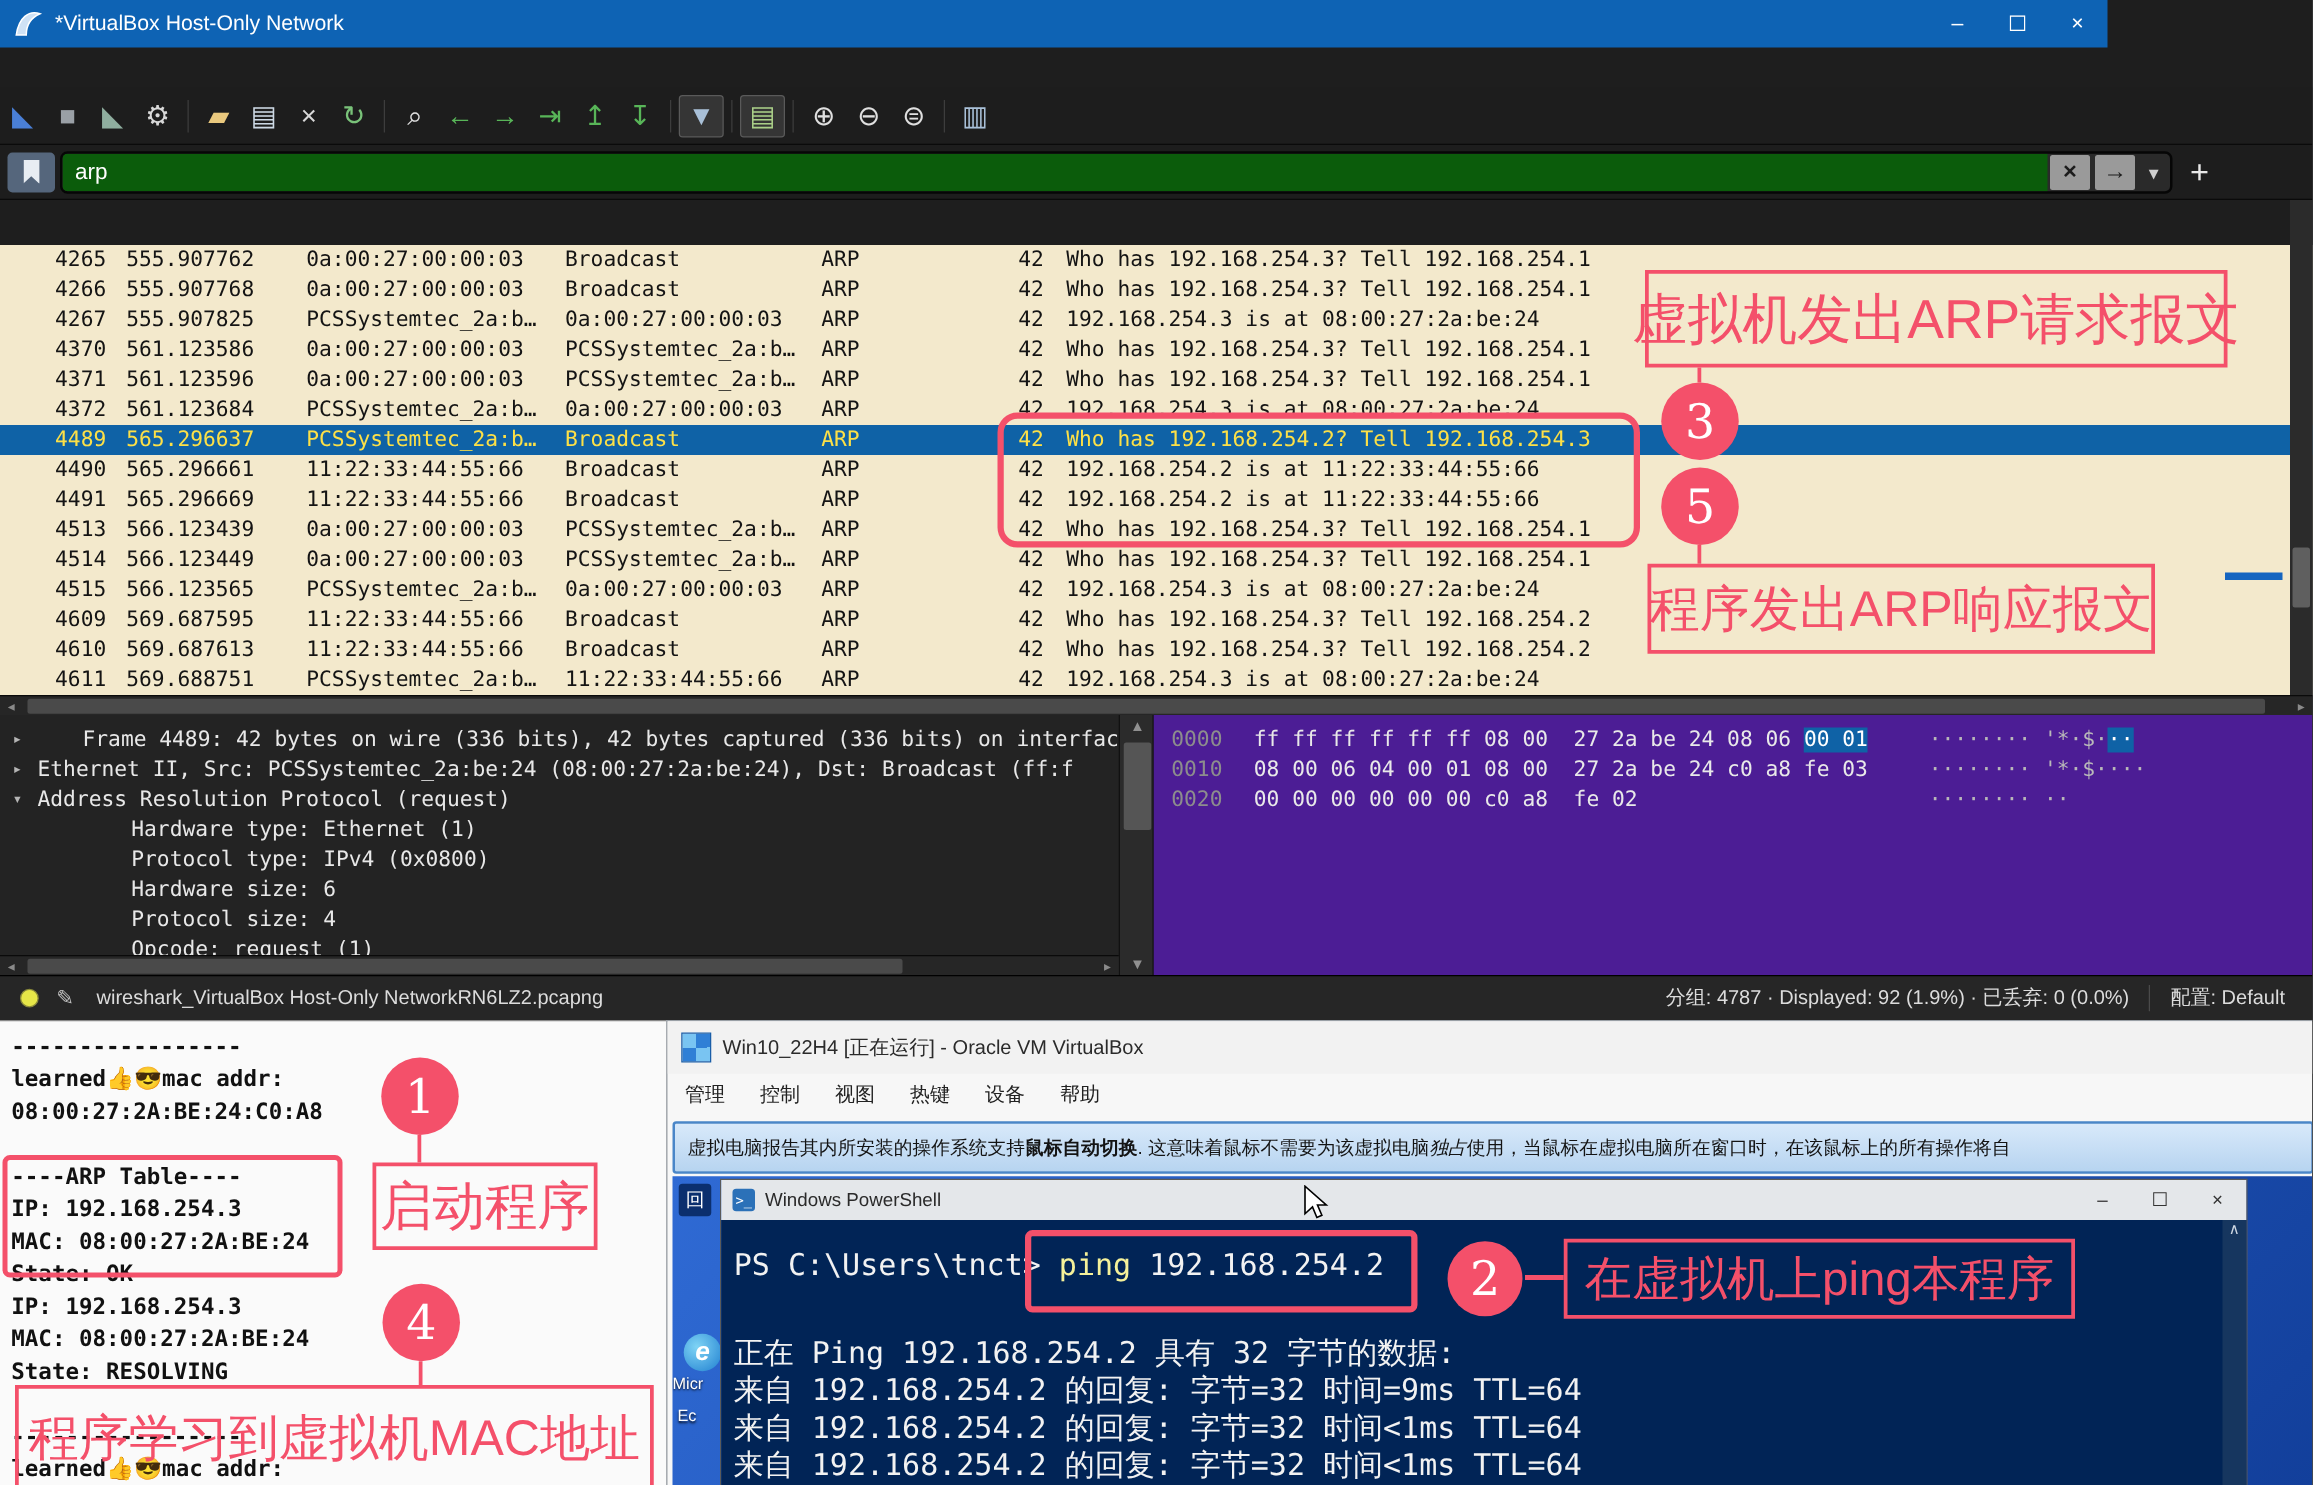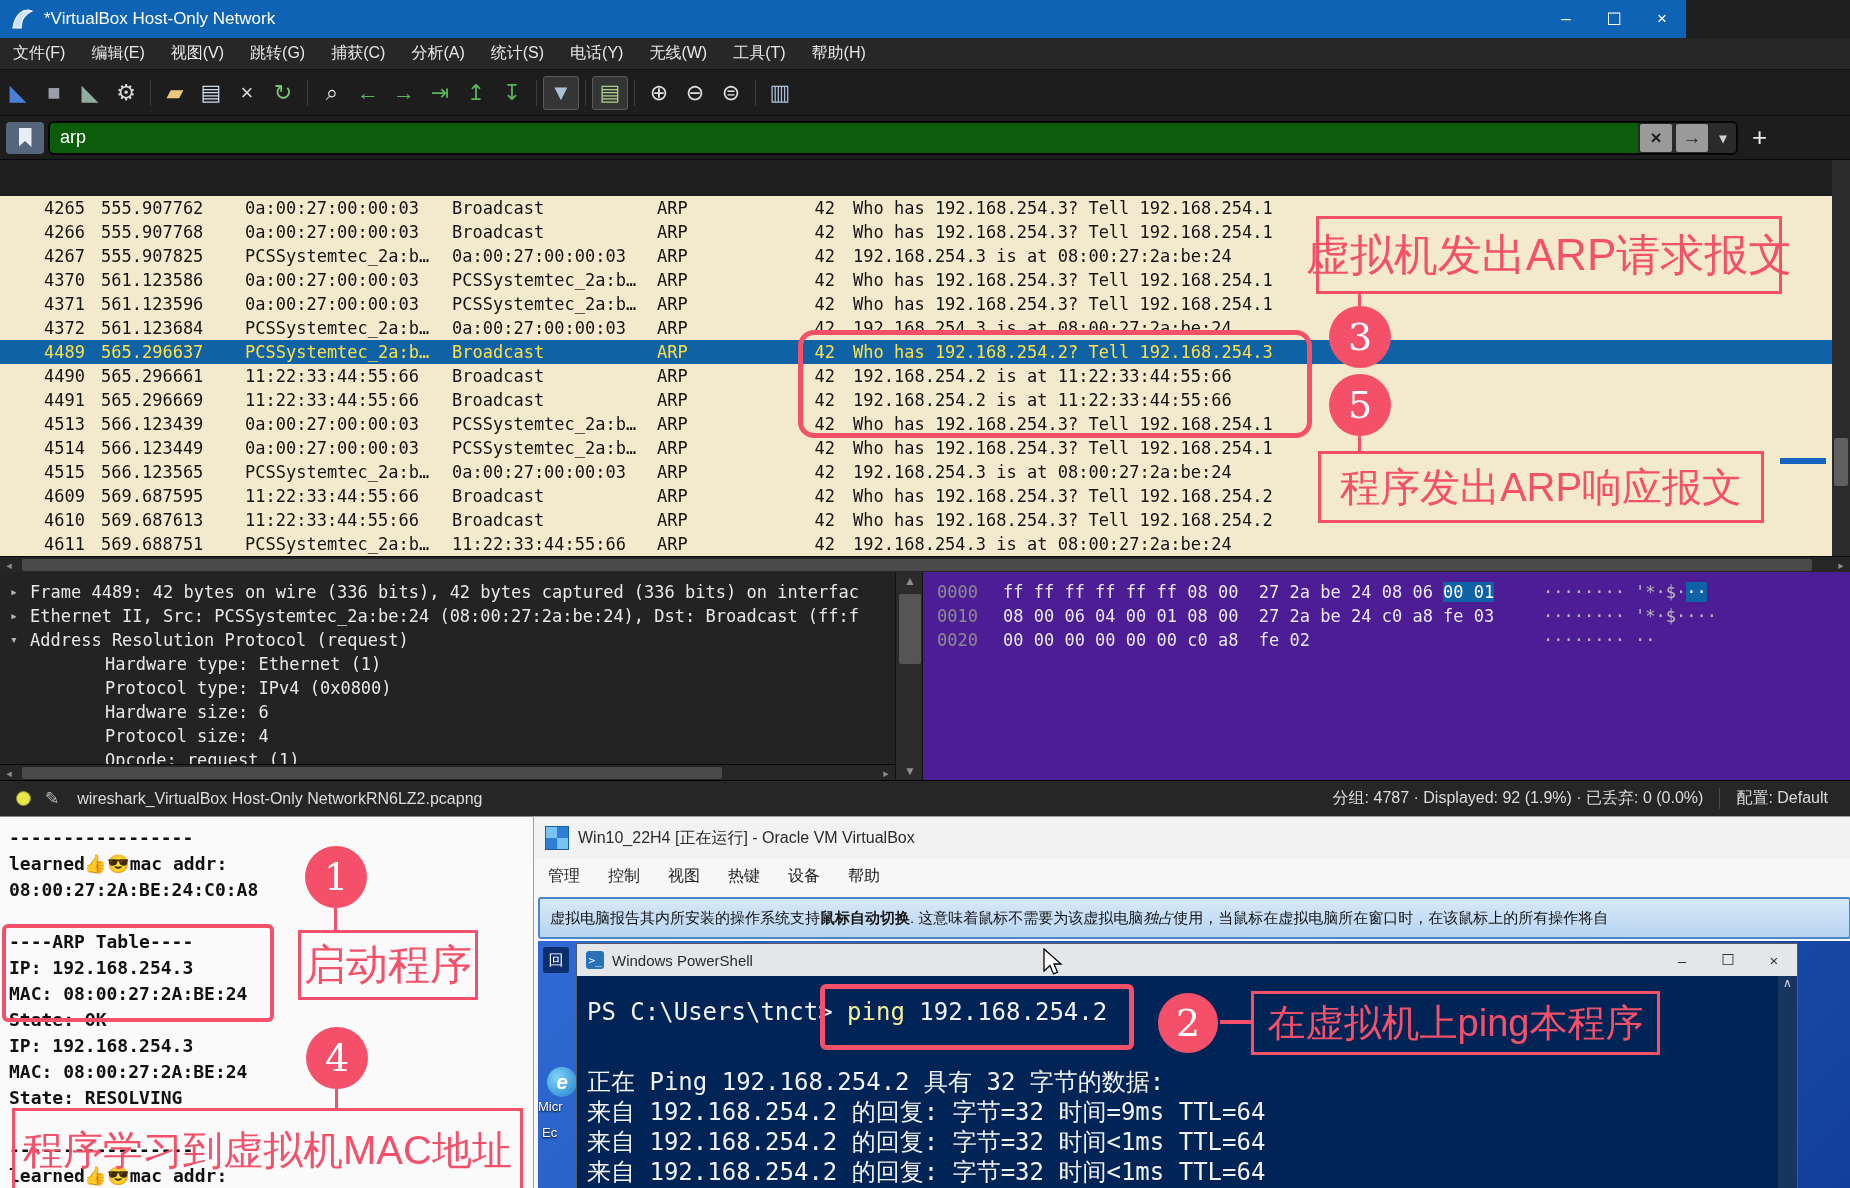--- a/index.html
+++ b/index.html
@@ -105,33 +105,20 @@
       <path d="M3 22 C5 8 13 2 22 5 C15 8 11 14 11 22 Z" fill="#cfe2f5" stroke="#fff" stroke-width="1.2"></path>
     </svg>
     <span>*VirtualBox Host-Only Network</span>
     <div class="wbtns">
       <span class="wbtn">–</span>
       <span class="wbtn">☐</span>
       <span class="wbtn">×</span>
     </div>
   </div>
 
-  <div class="abs" id="menubar">
-      <span class="menu-item">文件(F)</span>
-      <span class="menu-item">编辑(E)</span>
-      <span class="menu-item">视图(V)</span>
-      <span class="menu-item">跳转(G)</span>
-      <span class="menu-item">捕获(C)</span>
-      <span class="menu-item">分析(A)</span>
-      <span class="menu-item">统计(S)</span>
-      <span class="menu-item">电话(Y)</span>
-      <span class="menu-item">无线(W)</span>
-      <span class="menu-item">工具(T)</span>
-      <span class="menu-item">帮助(H)</span>
-    </div>
   <div class="abs" id="toolbar">
       <span class="tbi" style="color: rgb(74, 127, 214);">◣</span>
       <span class="tbi" style="color: rgb(154, 160, 166);">■</span>
       <span class="tbi" style="color: rgb(143, 174, 159);">◣</span>
       <span class="tbi" style="color: rgb(216, 216, 216);">⚙</span>
       <span class="tbsep"></span>
       <span class="tbi" style="color: rgb(234, 201, 126);">▰</span>
       <span class="tbi" style="color: rgb(205, 217, 229);">▤</span>
       <span class="tbi" style="color: rgb(216, 216, 216);">×</span>
       <span class="tbi" style="color: rgb(121, 194, 121);">↻</span>
@@ -311,21 +298,21 @@
       <div id="plthumb"></div>
     </div>
 
   <div class="abs" id="hscroll1">
     <span class="sarrow" style="left:0">◂</span>
     <div id="hs1thumb"></div>
     <span class="sarrow" style="right:0">▸</span>
   </div>
 
   <div class="abs" id="detail" style="padding-top: 8px;">
-      <div class="drow"><span class="arr">▸</span><span style="padding-left: 30px; display: inline-block;">Frame 4489: 42 bytes on wire (336 bits), 42 bytes captured (336 bits) on interfac</span></div>
+      <div class="drow"><span class="arr">▸</span><span style="padding-left: 30px; display: inline-block; margin-left: 36px;">Frame 4489: 42 bytes on wire (336 bits), 42 bytes captured (336 bits) on interfac</span></div>
       <div class="drow"><span class="arr">▸</span><span style="padding-left: 30px; display: inline-block;">Ethernet II, Src: PCSSystemtec_2a:be:24 (08:00:27:2a:be:24), Dst: Broadcast (ff:f</span></div>
       <div class="drow"><span class="arr">▾</span><span style="padding-left: 30px; display: inline-block;">Address Resolution Protocol (request)</span></div>
       <div class="drow"><span style="padding-left: 105px; display: inline-block;">Hardware type: Ethernet (1)</span></div>
       <div class="drow"><span style="padding-left: 105px; display: inline-block;">Protocol type: IPv4 (0x0800)</span></div>
       <div class="drow"><span style="padding-left: 105px; display: inline-block;">Hardware size: 6</span></div>
       <div class="drow"><span style="padding-left: 105px; display: inline-block;">Protocol size: 4</span></div>
       <div class="drow"><span style="padding-left: 105px; display: inline-block;">Opcode: request (1)</span></div>
     </div>
   <div class="abs" id="vscroll">
     <span class="varr" style="top:0">▲</span>
@@ -421,21 +408,21 @@
       </div>
     </div>
   </div>
 
   <div class="abs pring" style="left:798px;top:330px;width:514px;height:108px"></div>
   <div class="abs pbox" style="left:1316px;top:216px;width:466px;height:78px;font-size:44px">虚拟机发出ARP请求报文</div>
   <div class="abs pline" style="left:1358px;top:294px;width:3px;height:12px"></div>
   <div class="abs pcircle" style="left:1329px;top:306px;width:62px;height:62px">3</div>
   <div class="abs pcircle" style="left:1329px;top:374px;width:62px;height:62px">5</div>
   <div class="abs pline" style="left:1358px;top:436px;width:3px;height:15px"></div>
-  <div class="abs pbox" style="left:1318px;top:451px;width:446px;height:72px;font-size:40px">程序发出ARP响应报文</div>
+  <div class="abs pbox" style="left:1318px;top:451px;width:406px;height:72px;font-size:40px">程序发出ARP响应报文</div>
 
   <div class="abs pring" style="left:2px;top:924px;width:272px;height:98px;border-width:4px;border-radius:6px"></div>
   <div class="abs pcircle" style="left:305px;top:846px;width:62px;height:62px">1</div>
   <div class="abs pline" style="left:334px;top:908px;width:3px;height:22px"></div>
   <div class="abs pbox" style="left:298px;top:930px;width:180px;height:70px;font-size:42px">启动程序</div>
   <div class="abs pcircle" style="left:306px;top:1027px;width:62px;height:62px">4</div>
   <div class="abs pline" style="left:335px;top:1089px;width:3px;height:19px"></div>
   <div class="abs pbox" style="left:12px;top:1108px;width:511px;height:85px;font-size:40px">程序学习到虚拟机MAC地址</div>
 
   <div class="abs pring" style="left:820px;top:984px;width:314px;height:66px;border-radius:6px"></div>

